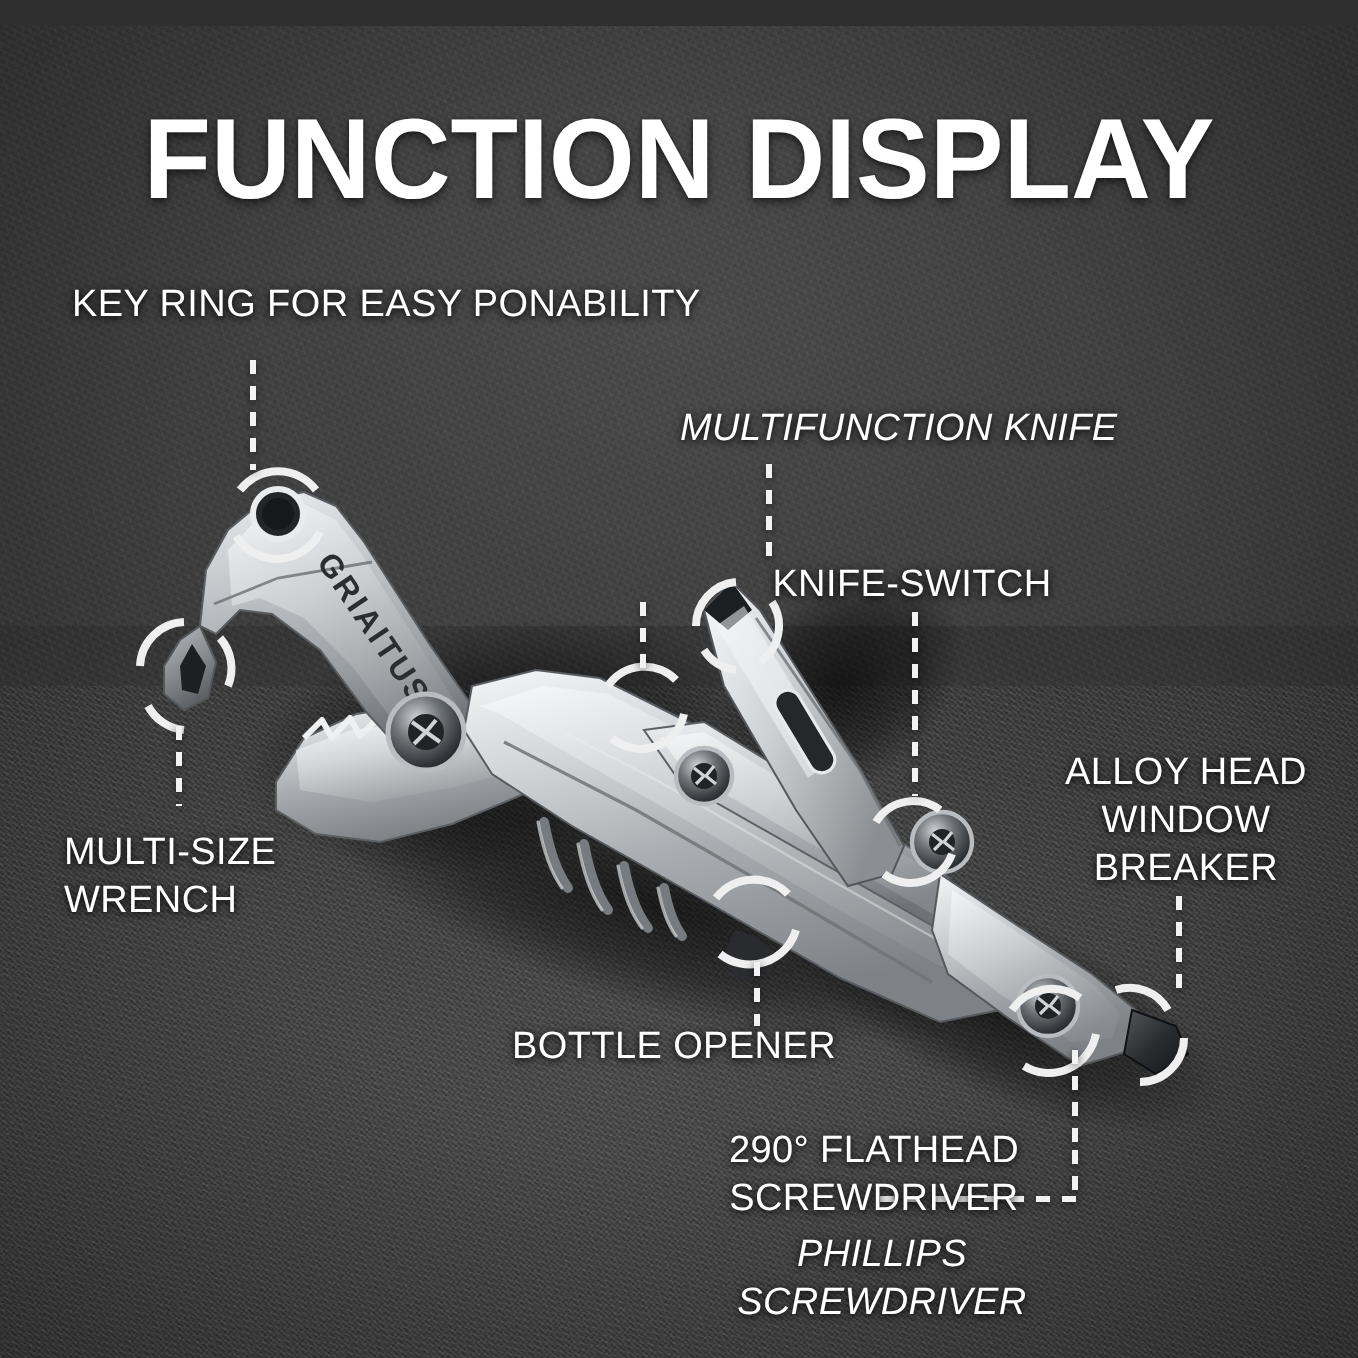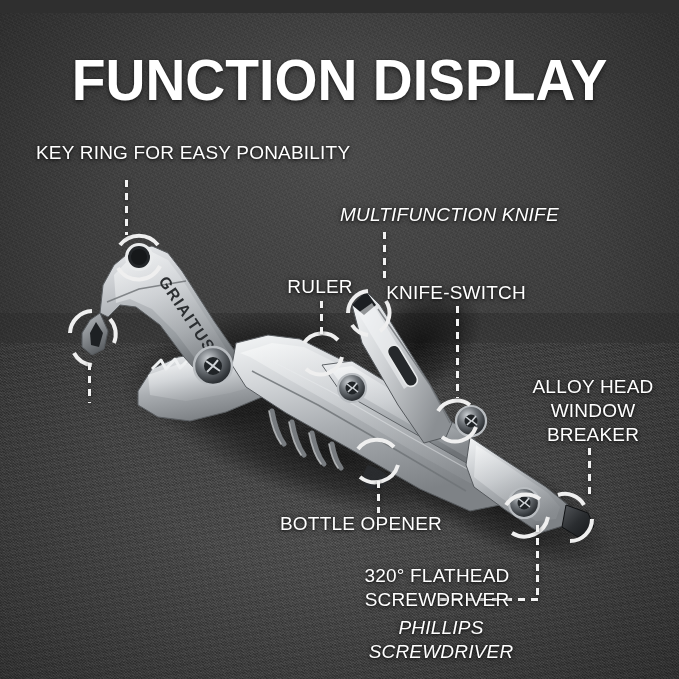--- a/index.html
+++ b/index.html
@@ -337,30 +337,31 @@
   <div class="dash-v" style="left:88px;  top:350px;  height:40px;"></div>
   <div class="dash-v" style="left:377px; top:468px;  height:32px;"></div>
   <div class="dash-v" style="left:536px; top:512px;  height:48px;"></div>
   <div class="dash-v" style="left:536px; top:562px;  height:26px;"></div>
   <div class="dash-h" style="left:440px; top:585px;  width:99px;"></div>
 
   <div class="lbl l" style="left:36px; top:128px; width:320px;">KEY RING FOR EASY PONABILITY</div>
 
   <div class="lbl l" style="left:340px; top:190px; width:230px;font-style:italic;">MULTIFUNCTION KNIFE</div>
 
-  <div class="lbl c" style="left:272px; top:262px; width:96px;">RULER</div>
 
   <div class="lbl c" style="left:381px; top:268px; width:150px;">KNIFE-SWITCH</div>
 
   <div class="lbl c" style="left:521px; top:362px; width:144px;">ALLOY HEAD
 WINDOW
 BREAKER</div>
 
-
-  <div class="lbl c" style="left:264px; top:499px; width:178px;text-align:right;">BOTTLE OPENER</div>
-
-  <div class="lbl c" style="left:342px; top:551px; width:190px;">320° FLATHEAD
+  <div class="lbl l" style="left:32px; top:402px; width:160px;">MULTI-SIZE
+WRENCH</div>
+
+  <div class="lbl c" style="left:248px; top:499px; width:178px;">BOTTLE OPENER</div>
+
+  <div class="lbl c" style="left:342px; top:551px; width:190px;">290° FLATHEAD
 SCREWDRIVER</div>
 
   <div class="lbl c" style="left:346px; top:603px; width:190px;font-style:italic;">PHILLIPS
 SCREWDRIVER</div>
 
 </div>
 
 </body></html>

